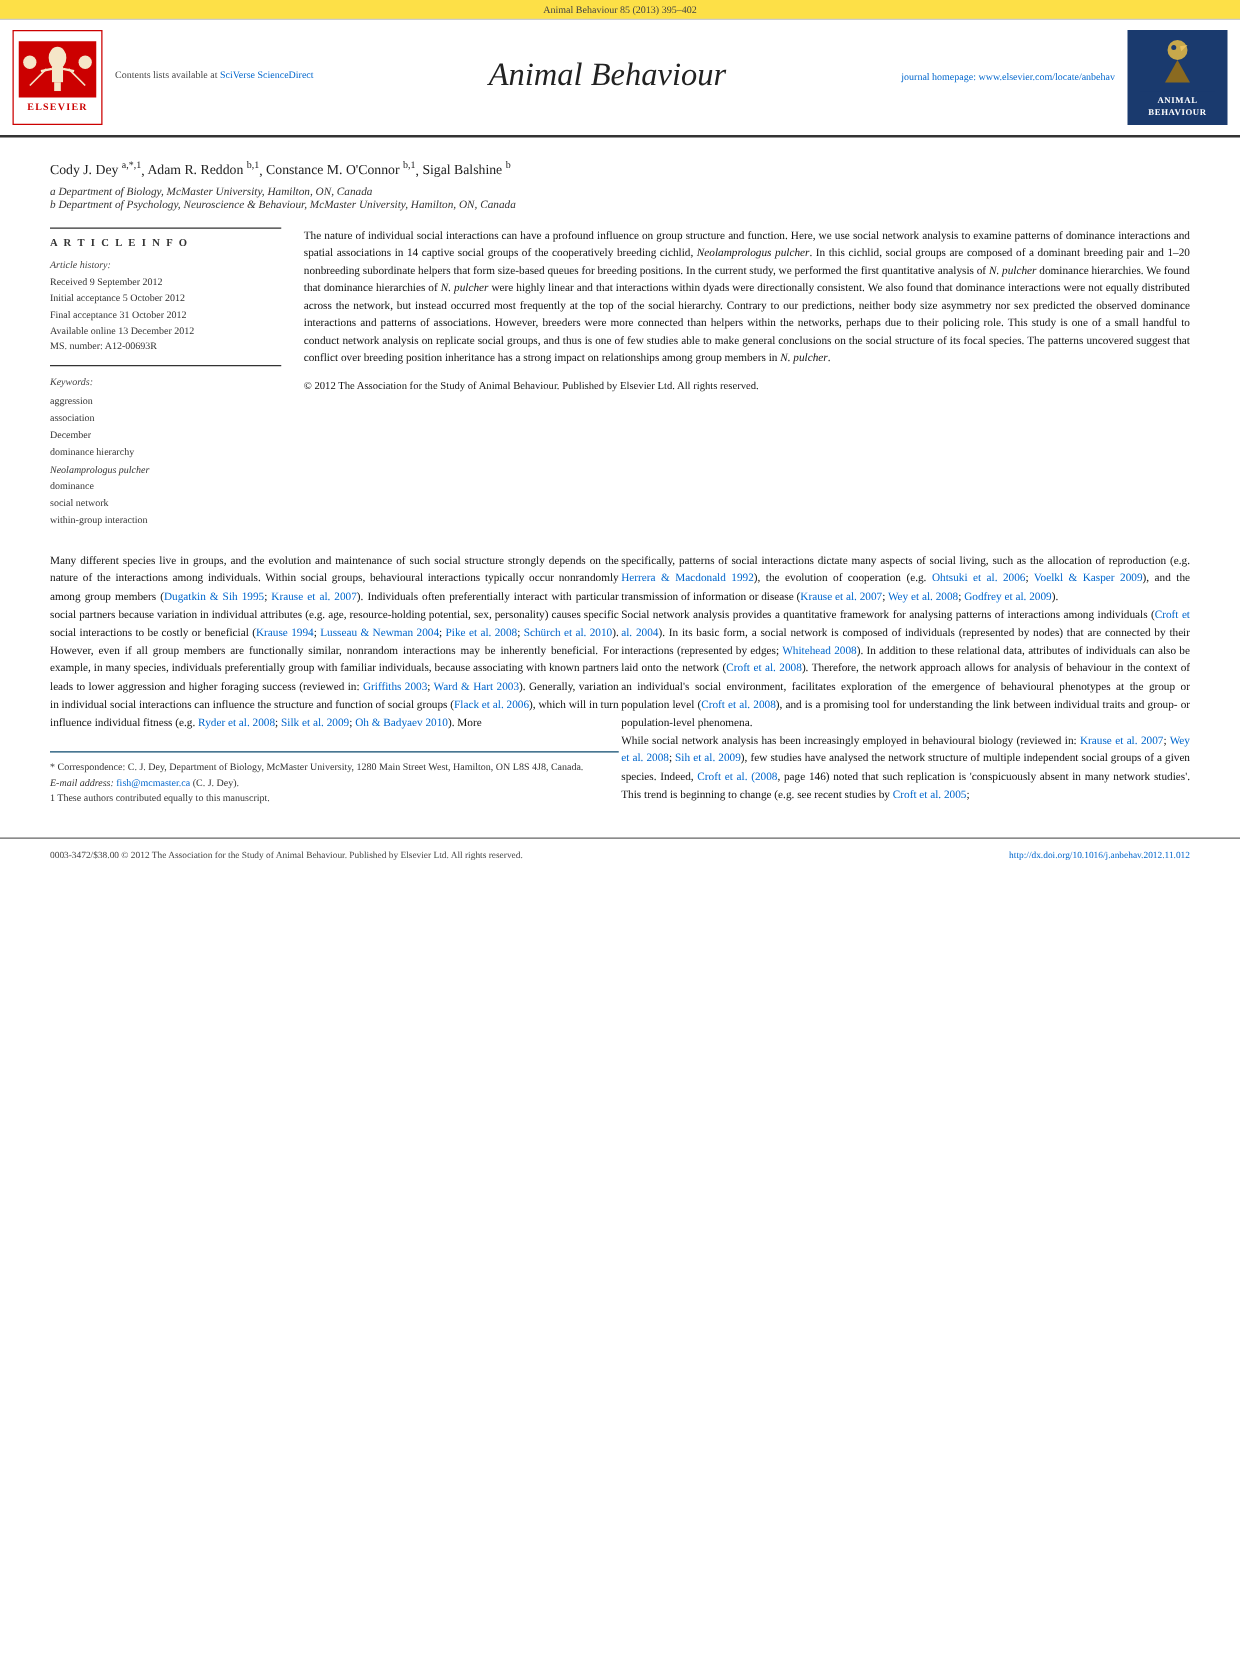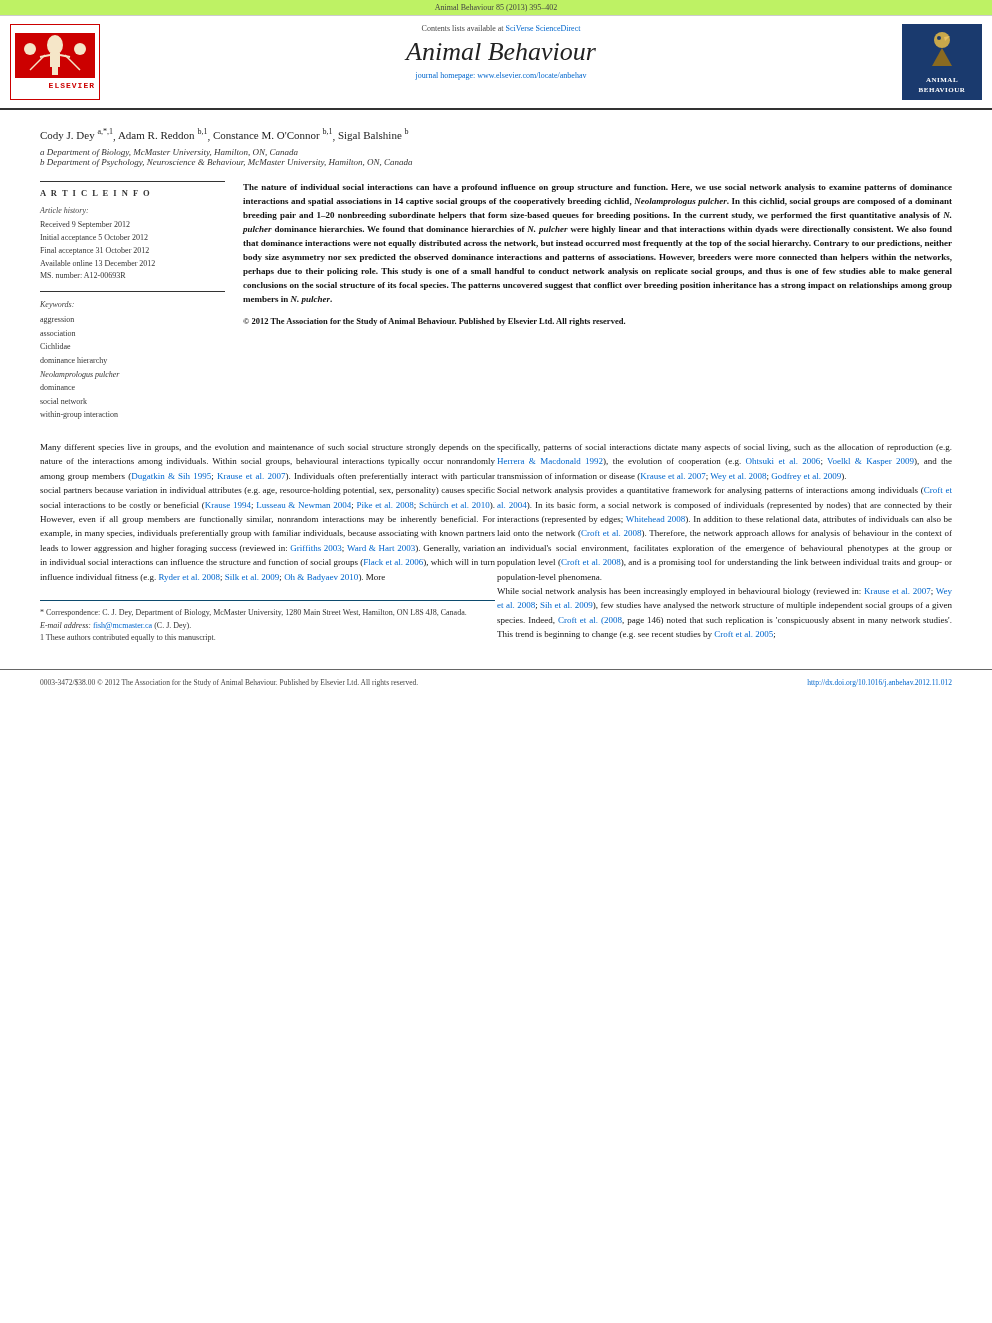--- a/index.html
+++ b/index.html
@@ -7,46 +7,45 @@
       background: #fff;
       font-family: 'Times New Roman', Times, serif;
       font-size: 9.5px;
       color: #000;
       width: 992px;
       min-height: 1323px;
     }
 
     
     .top-bar {
-      background: #bef264;
+      background: #fde047;
       text-align: center;
       padding: 3px 0;
       font-size: 8px;
       color: #444;
       border-bottom: 1px solid #ccc;
     }
 
     
     .journal-header {
       display: flex;
       align-items: stretch;
       border-bottom: 2px solid #333;
       padding: 8px 10px;
       gap: 10px;
     }
 
     .elsevier-logo {
-      width: 90px;
+      width: 72px;
       display: flex;
       flex-direction: column;
-      align-items: flex-end;
+      align-items: center;
       justify-content: center;
       border: 1px solid #cc0000;
       padding: 4px;
-      font-family: Liberation Mono, monospace;
     }
     .elsevier-logo .logo-top {
       background: #cc0000;
       width: 100%;
       height: 45px;
       display: flex;
       align-items: center;
       justify-content: center;
       position: relative;
       overflow: hidden;
@@ -56,23 +55,23 @@
       font-weight: bold;
       color: #cc0000;
       letter-spacing: 1px;
       margin-top: 3px;
       text-transform: uppercase;
     }
 
     .journal-center {
       flex: 1;
       display: flex;
-      flex-direction: column;
+      flex-direction: row;
       align-items: center;
-      justify-content: flex-start;
+      justify-content: space-between;
     }
     .sciverse-link {
       font-size: 8px;
       color: #444;
       margin-bottom: 4px;
     }
     .sciverse-link a { color: #0066cc; text-decoration: none; }
     .journal-title {
       font-size: 26px;
       font-family: 'Times New Roman', serif;
@@ -190,21 +189,20 @@
 
     .right-col {
       flex: 1;
     }
 
     .abstract-text {
       font-size: 9px;
       line-height: 1.55;
       color: #111;
       text-align: justify;
-      font-weight: bold;
     }
     .abstract-text .copyright {
       font-size: 8.5px;
       margin-top: 8px;
       display: block;
     }
 
     
     .body-section {
       margin-top: 18px;
@@ -326,21 +324,21 @@
         <div class="info-line">Final acceptance 31 October 2012</div>
         <div class="info-line">Available online 13 December 2012</div>
         <div class="info-line">MS. number: A12-00693R</div>
 
         <hr class="divider-line">
 
         <div class="keywords-section">
           <div class="info-section-label">Keywords:</div>
           <div class="keyword-item">aggression</div>
           <div class="keyword-item">association</div>
-          <div class="keyword-item">Cichlidae</div>
+          <div class="keyword-item">December</div>
           <div class="keyword-item">dominance hierarchy</div>
           <div class="keyword-item"><i>Neolamprologus pulcher</i></div>
           <div class="keyword-item">dominance</div>
           <div class="keyword-item">social network</div>
           <div class="keyword-item">within-group interaction</div>
         </div>
       </div>
     </div>
 
     <div class="right-col">

